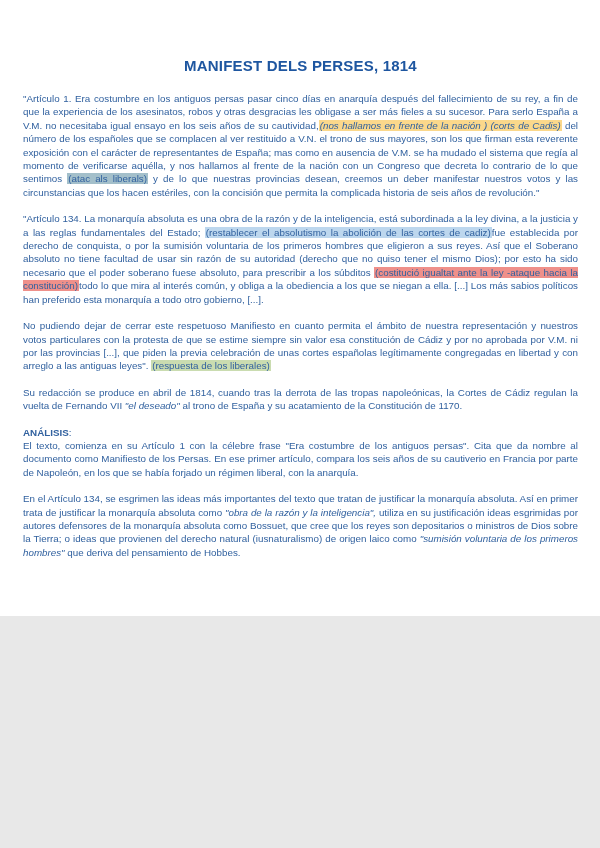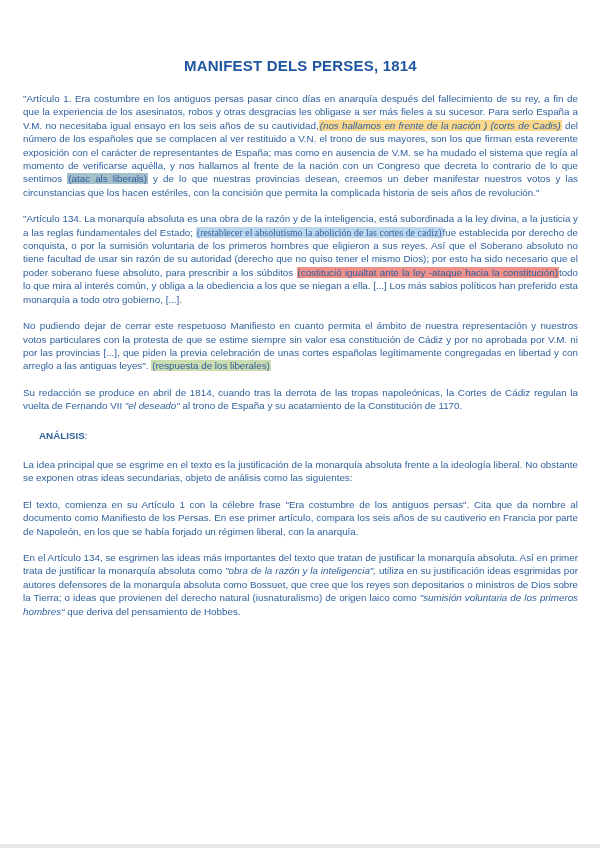--- a/index.html
+++ b/index.html
@@ -1,19 +1,19 @@
 <!DOCTYPE html>
 <html style="--page-bg: #ffffff; --text-color: #31619f; --title-color: #1e56a0; --hl-yellow: #fbd88b; --hl-bluegray: #a3bfca; --hl-lightblue: #bdd7ee; --hl-red: #ef908a; --hl-green: #cadcb0;"><head>
 <meta charset="utf-8">
 <style>
   html,body{margin:0;padding:0;background:#e8e8e8;}
   .page{
     position:relative;
     width:600px;
-    height:844px;
+    height:616px;
     margin:0 auto;
     background:var(--page-bg,#ffffff);
     font-family:"Liberation Sans","DejaVu Sans",sans-serif;
     color:var(--text-color,#31619f);
     box-sizing:border-box;
     padding:57px 22px 30px 23px;
     overflow:hidden;
   }
   .doc-title{
     margin:0 0 18px 0;
@@ -28,25 +28,25 @@
     font-size:9.8px;
     line-height:13.4px;
     text-align:justify;
   }
   .caption{
     margin:20px 0 55px 0;
     font-size:9.8px;
     line-height:13.4px;
     text-align:center;
   }
-  .heading-para{ margin:16px; }
+  .heading-para{ margin:0; }
   .hl{ padding:0 1px; }
   .hl-yellow{ background:var(--hl-yellow,#fbd88b);font-style:italic; }
   .hl-bluegray{ background:var(--hl-bluegray,#a3bfca); }
-  .hl-lightblue{ background:var(--hl-lightblue,#bdd7ee);font-family:Liberation Serif, serif; }
+  .hl-lightblue{ background:var(--hl-lightblue,#bdd7ee); }
   .hl-red{ background:var(--hl-red,#ef908a); }
   .hl-green{ background:var(--hl-green,#cadcb0); }
   .it{ font-style:italic; }
   .bd{ font-weight:bold; }
 </style>
 </head>
 <body>
 
 <div class="page">
 
@@ -56,19 +56,18 @@
 
   <p class="para"><span>"Artículo 134. La monarquía absoluta es una obra de la razón y de la inteligencia, está subordinada a la ley divina, a la justicia y a las reglas fundamentales del Estado; </span><span class="hl hl-lightblue">(restablecer el absolutismo la abolición de las cortes de cadiz)</span><span>fue establecida por derecho de conquista, o por la sumisión voluntaria de los primeros hombres que eligieron a sus reyes. Así que el Soberano absoluto no tiene facultad de usar sin razón de su autoridad (derecho que no quiso tener el mismo Dios); por esto ha sido necesario que el poder soberano fuese absoluto, para prescribir a los súbditos </span><span class="hl hl-red">(costitució igualtat ante la ley -ataque hacia la constitución)</span><span>todo lo que mira al interés común, y obliga a la obediencia a los que se niegan a ella. [...] Los más sabios políticos han preferido esta monarquía a todo otro gobierno, [...].</span></p>
 
   <p class="para"><span>No pudiendo dejar de cerrar este respetuoso Manifiesto en cuanto permita el ámbito de nuestra representación y nuestros votos particulares con la protesta de que se estime siempre sin valor esa constitución de Cádiz y por no aprobada por V.M. ni por las provincias [...], que piden la previa celebración de unas cortes españolas legítimamente congregadas en libertad y con arreglo a las antiguas leyes". </span><span class="hl hl-green">(respuesta de los liberales)</span></p>
 
 
   <p class="para"><span>Su redacción se produce en abril de 1814, cuando tras la derrota de las tropas napoleónicas, la Cortes de Cádiz regulan la vuelta de Fernando VII </span><span class="it">"el deseado"</span><span> al trono de España y su acatamiento de la Constitución de 1170.</span></p>
 
   <p class="para heading-para"><span class="bd">ANÁLISIS</span><span>:</span></p>
 
-  <p class="para"><span>La idea principal que se esgrime en el texto es la justificación de la monarquía absoluta frente a la ideología liberal. No obstante se exponen otras ideas secundarias, objeto de análisis como las siguientes:</span></p>
 
   <p class="para"><span>El texto, comienza en su Artículo 1 con la célebre frase "Era costumbre de los antiguos persas". Cita que da nombre al documento como Manifiesto de los Persas. En ese primer artículo, compara los seis años de su cautiverio en Francia por parte de Napoleón, en los que se había forjado un régimen liberal, con la anarquía.</span></p>
 
   <p class="para"><span>En el Artículo 134, se esgrimen las ideas más importantes del texto que tratan de justificar la monarquía absoluta. Así en primer trata de justificar la monarquía absoluta como </span><span class="it">"obra de la razón y la inteligencia",</span><span> utiliza en su justificación ideas esgrimidas por autores defensores de la monarquía absoluta como Bossuet, que cree que los reyes son depositarios o ministros de Dios sobre la Tierra; o ideas que provienen del derecho natural (iusnaturalismo) de origen laico como </span><span class="it">"sumisión voluntaria de los primeros hombres"</span><span> que deriva del pensamiento de Hobbes.</span></p>
 
 </div>
 
 </body></html>

